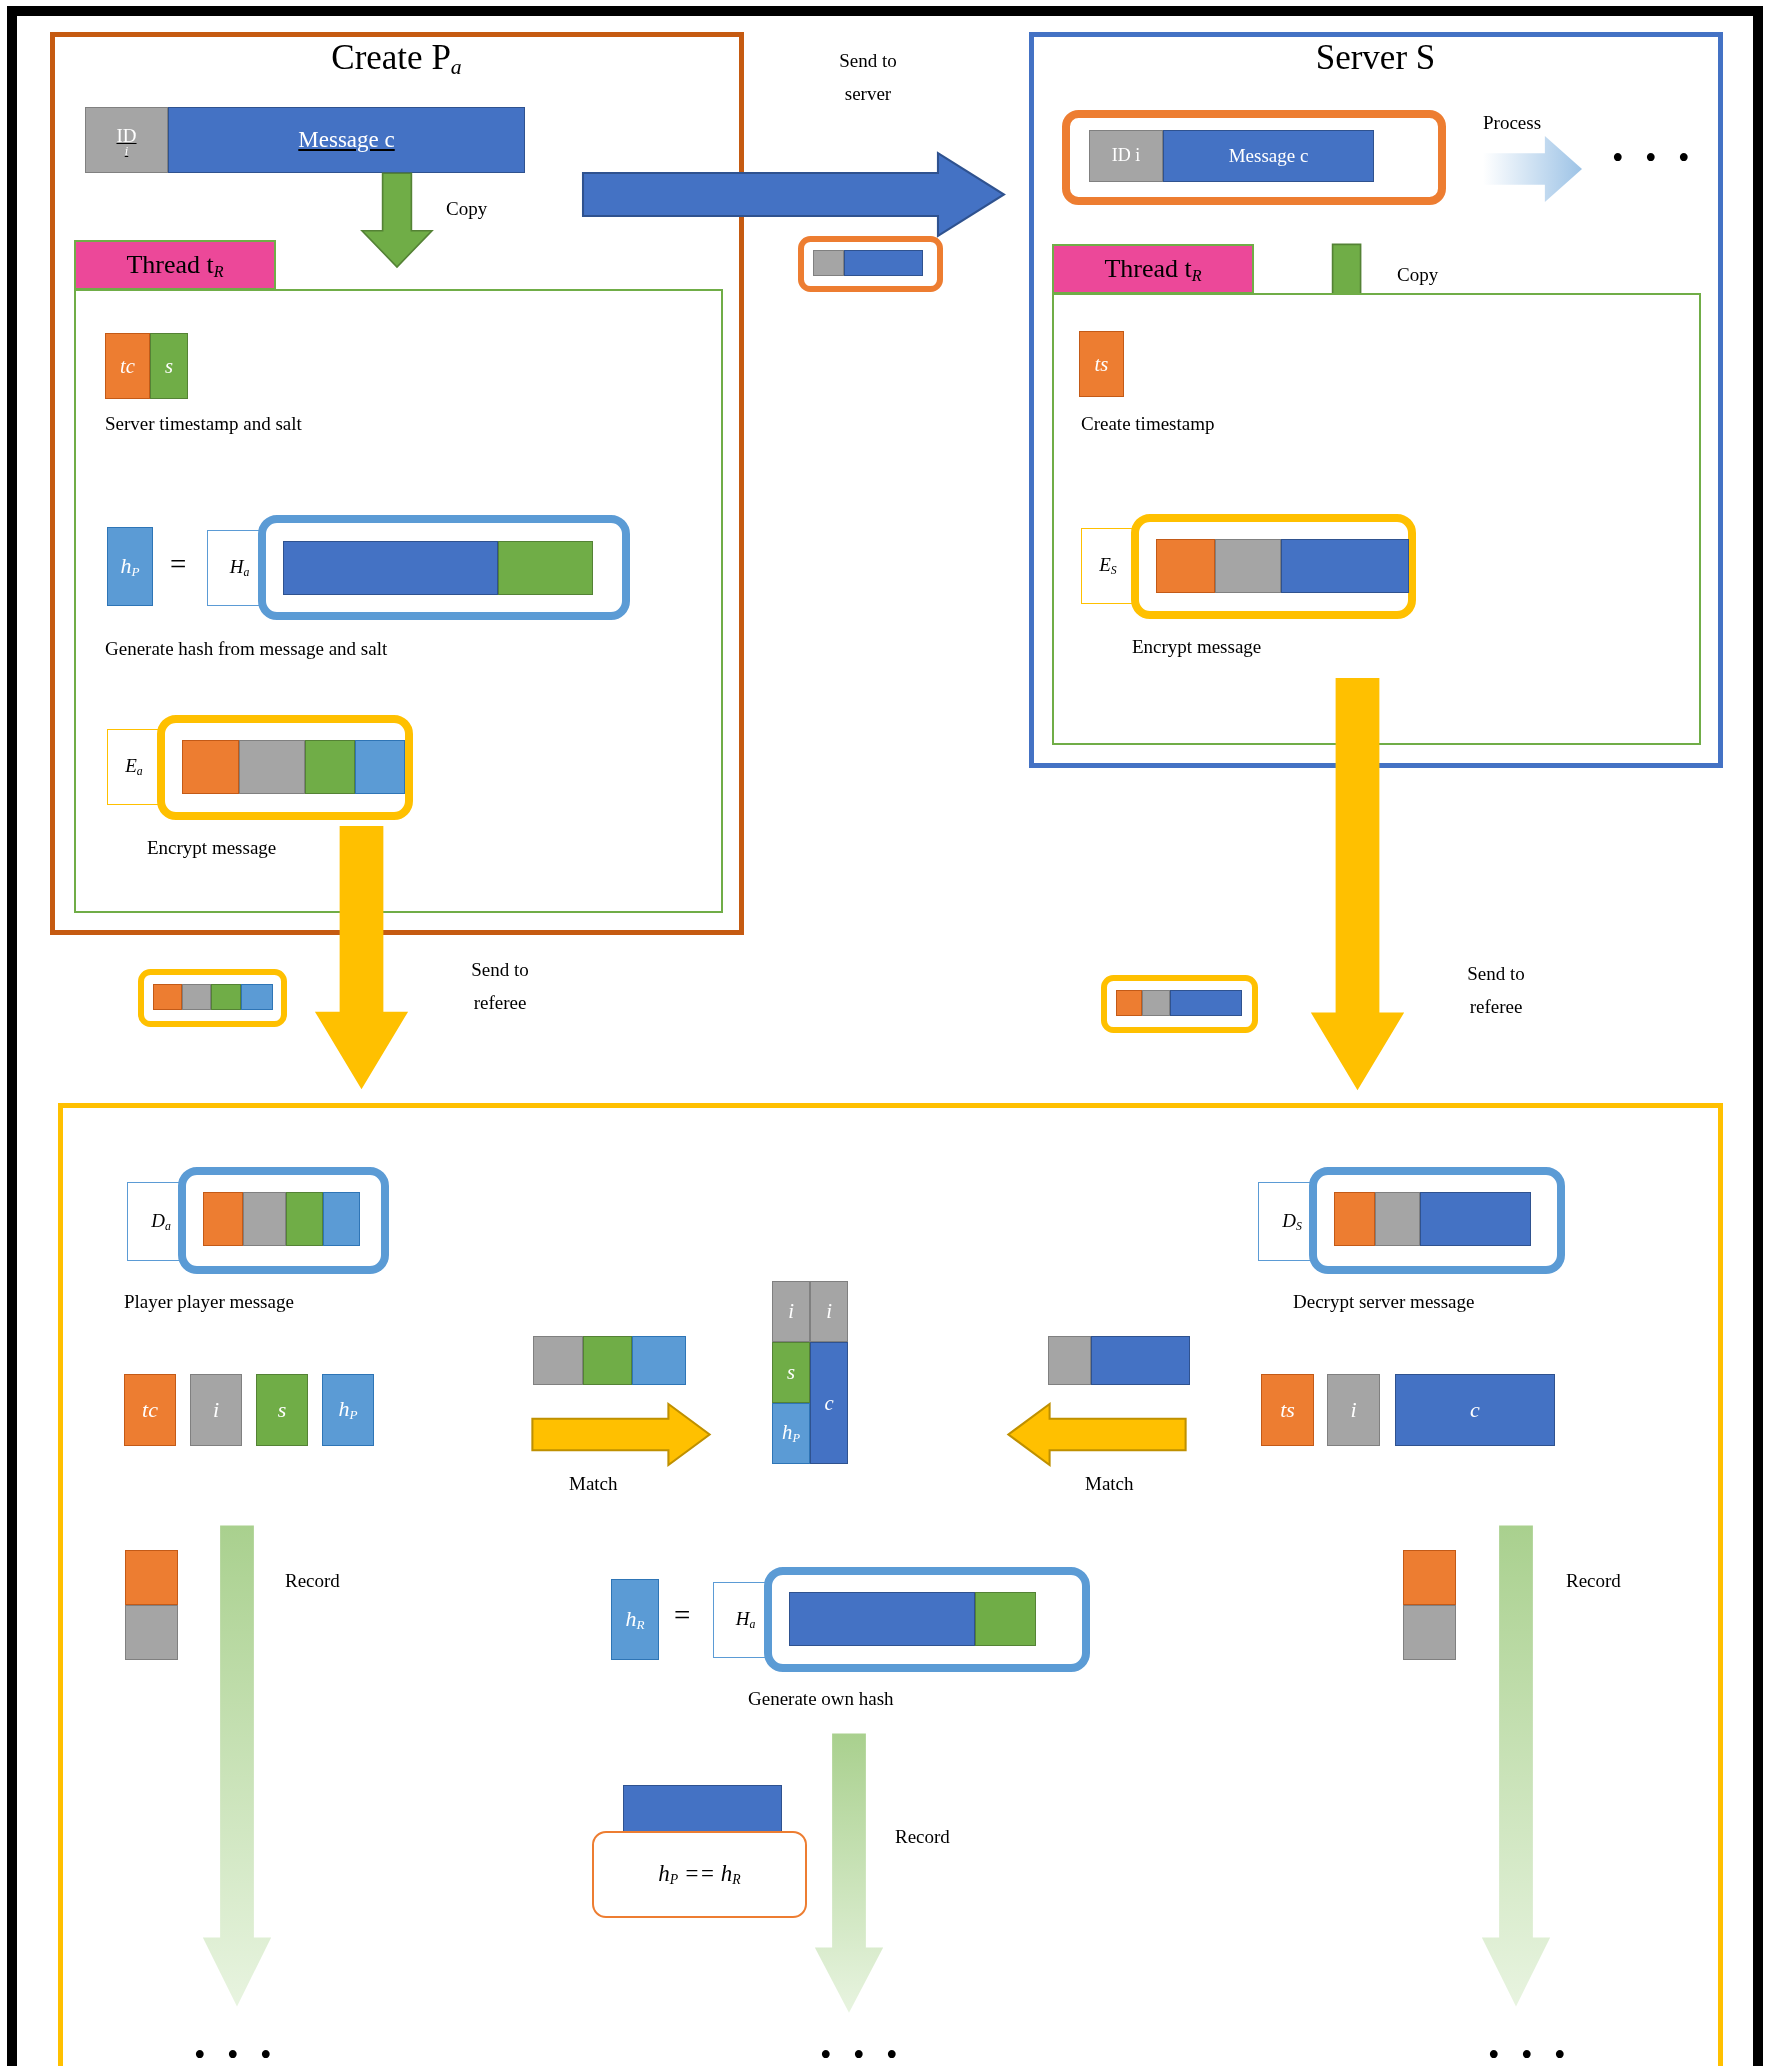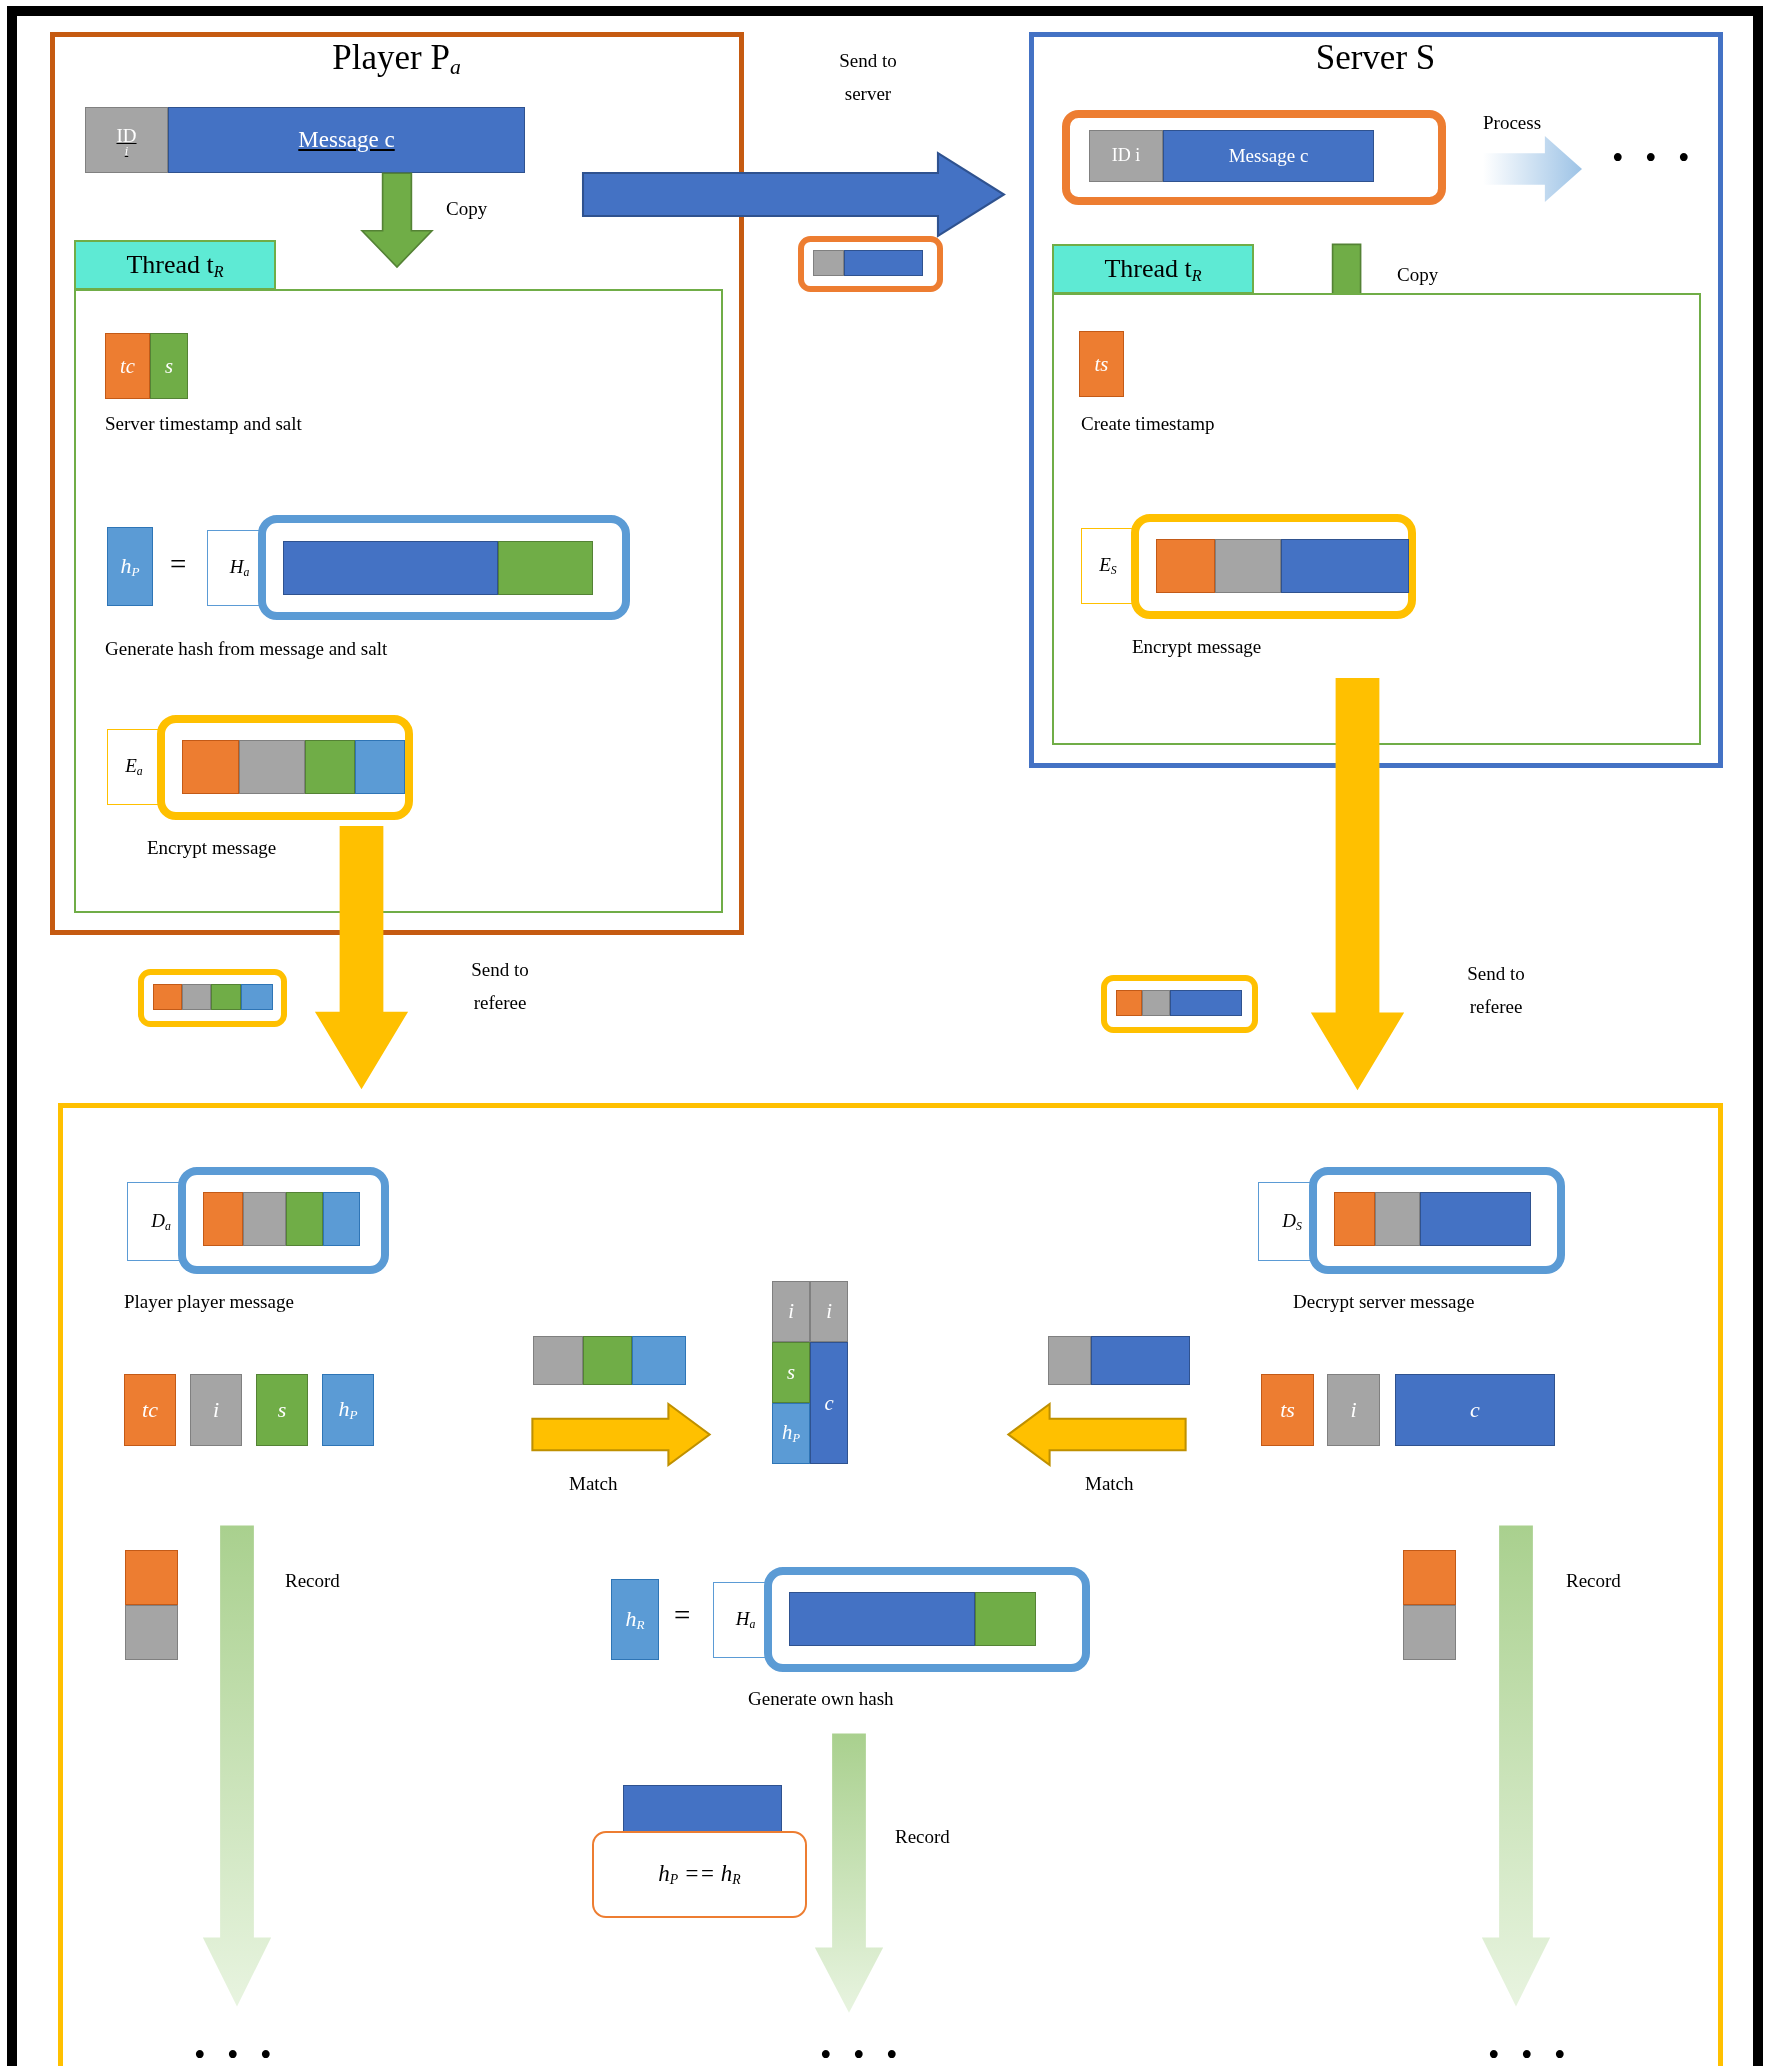--- a/index.html
+++ b/index.html
@@ -31,21 +31,21 @@
 
   .panel-title {
     position:absolute; text-align:center; color:#000000;
     font-size:35px; line-height:1; white-space:nowrap;
   }
   .panel-title sub { font-size:0.62em; font-style:italic; vertical-align:-0.22em; }
 
   
   .thread-box { border:2.5px solid #70ad47; background:#ffffff; }
   .thread-tab {
-    border:2.5px solid #70ad47; background:#5eead4;
+    border:2.5px solid #70ad47; background:#ec4899;
     display:flex; align-items:center; justify-content:center;
     font-size:26px; color:#000;
   }
   .thread-tab sub { font-size:0.62em; font-style:italic; vertical-align:-0.22em; }
 
   
   .blk { box-sizing:border-box; display:flex; align-items:center; justify-content:center;
          color:#ffffff; font-style:italic; }
   .blk.orange { background:#ed7d31; border:1.2px solid #c35a17; }
   .blk.gray   { background:#a5a5a5; border:1.2px solid #808080; }
@@ -94,21 +94,21 @@
 </style>
 </head>
 <body>
 
 <div id="page">
 
   <div class="abs outer-frame"></div>
 
   <div class="abs panel panel-player"></div>
   <div class="panel-title" style="left:66px; top:40px; width:661px;">
-    <span>Player P</span><sub>a</sub>
+    <span>Create P</span><sub>a</sub>
   </div>
 
   <div class="abs row" style="left:85px; top:107px;text-decoration:underline;">
     <div class="blk gray" style="width:83px; height:66px; flex-direction:column; font-style:normal; font-size:19px;">
       <span>ID</span>
       <span style="font-size:12.4px; font-style:italic; line-height:0.7;">i</span>
     </div>
     <div class="blk blue" style="width:357px; height:66px; font-style:normal; font-size:23px;">
       <span>Message c</span>
     </div>

